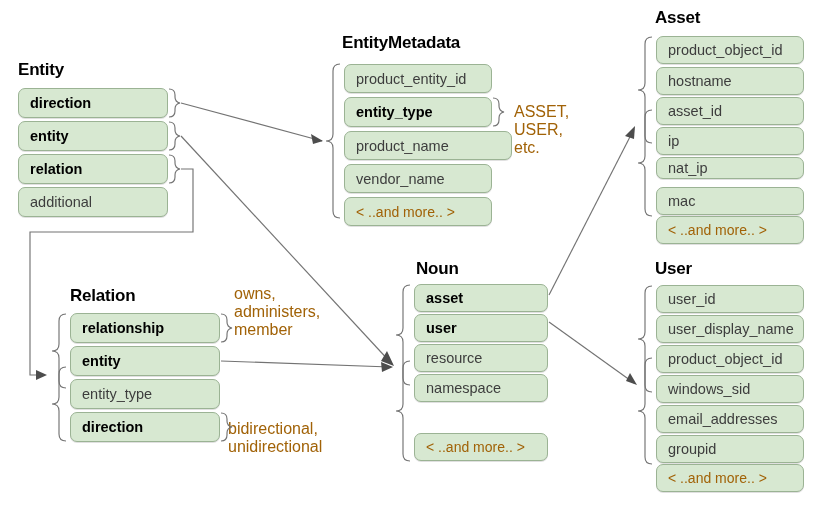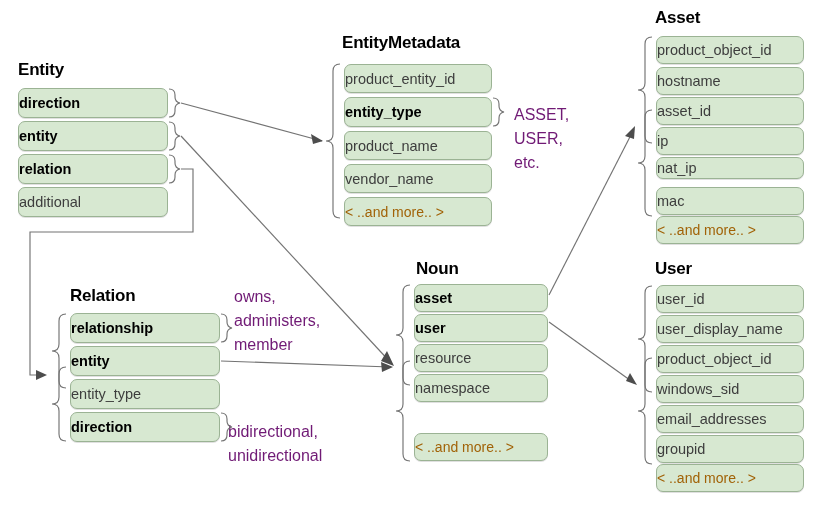--- a/index.html
+++ b/index.html
@@ -30,37 +30,38 @@
     position: absolute;
     box-sizing: border-box;
     background: #d7e8d1;
     border: 1px solid #9bb394;
     border-radius: 7px;
     font-family: "Liberation Sans", sans-serif;
     font-size: 14.5px;
     color: #3d3d3d;
     display: flex;
     align-items: center;
+    padding-left: 11px;
     box-shadow: 0 1px 0 rgba(0,0,0,0.12);
     white-space: nowrap;
   }
   .field.bold {
     font-weight: bold;
     color: #000000;
   }
   .field.more {
     color: #a16207;
     font-size: 14px;
   }
   .note {
     position: absolute;
     font-family: "Liberation Sans", sans-serif;
     font-size: 16px;
-    color: #701a75;
-    line-height: 24px;
+    color: #a16207;
+    line-height: 18px;
     white-space: pre;
   }
   svg.overlay {
     position: absolute;
     left: 0;
     top: 0;
     width: 823px;
     height: 506px;
     pointer-events: none;
   }
@@ -83,21 +84,21 @@
 
   <div class="field bold" style="left:18px; top:88px; width:150px; height:30px;">direction</div>
   <div class="field bold" style="left:18px; top:121px; width:150px; height:30px;">entity</div>
   <div class="field bold" style="left:18px; top:154px; width:150px; height:30px;">relation</div>
   <div class="field" style="left:18px; top:187px; width:150px; height:30px;">additional</div>
 
   <div class="group-title" style="left:342px; top:33px;">EntityMetadata</div>
 
   <div class="field" style="left:344px; top:64px; width:148px; height:29px;">product_entity_id</div>
   <div class="field bold" style="left:344px; top:97px; width:148px; height:30px;">entity_type</div>
-  <div class="field" style="left:344px; top:131px; width:148px; height:29px;border-radius:6px;">product_name</div>
+  <div class="field" style="left:344px; top:131px; width:168px; height:29px;">product_name</div>
   <div class="field" style="left:344px; top:164px; width:148px; height:29px;">vendor_name</div>
   <div class="field more" style="left:344px; top:197px; width:148px; height:29px;">&lt; ..and more.. &gt;</div>
 
   <div class="note" style="left:514px; top:103px;">ASSET,
 USER,
 etc.</div>
 
   <div class="group-title" style="left:655px; top:8px;">Asset</div>
 
   <div class="field" style="left:656px; top:36px; width:148px; height:28px;">product_object_id</div>

